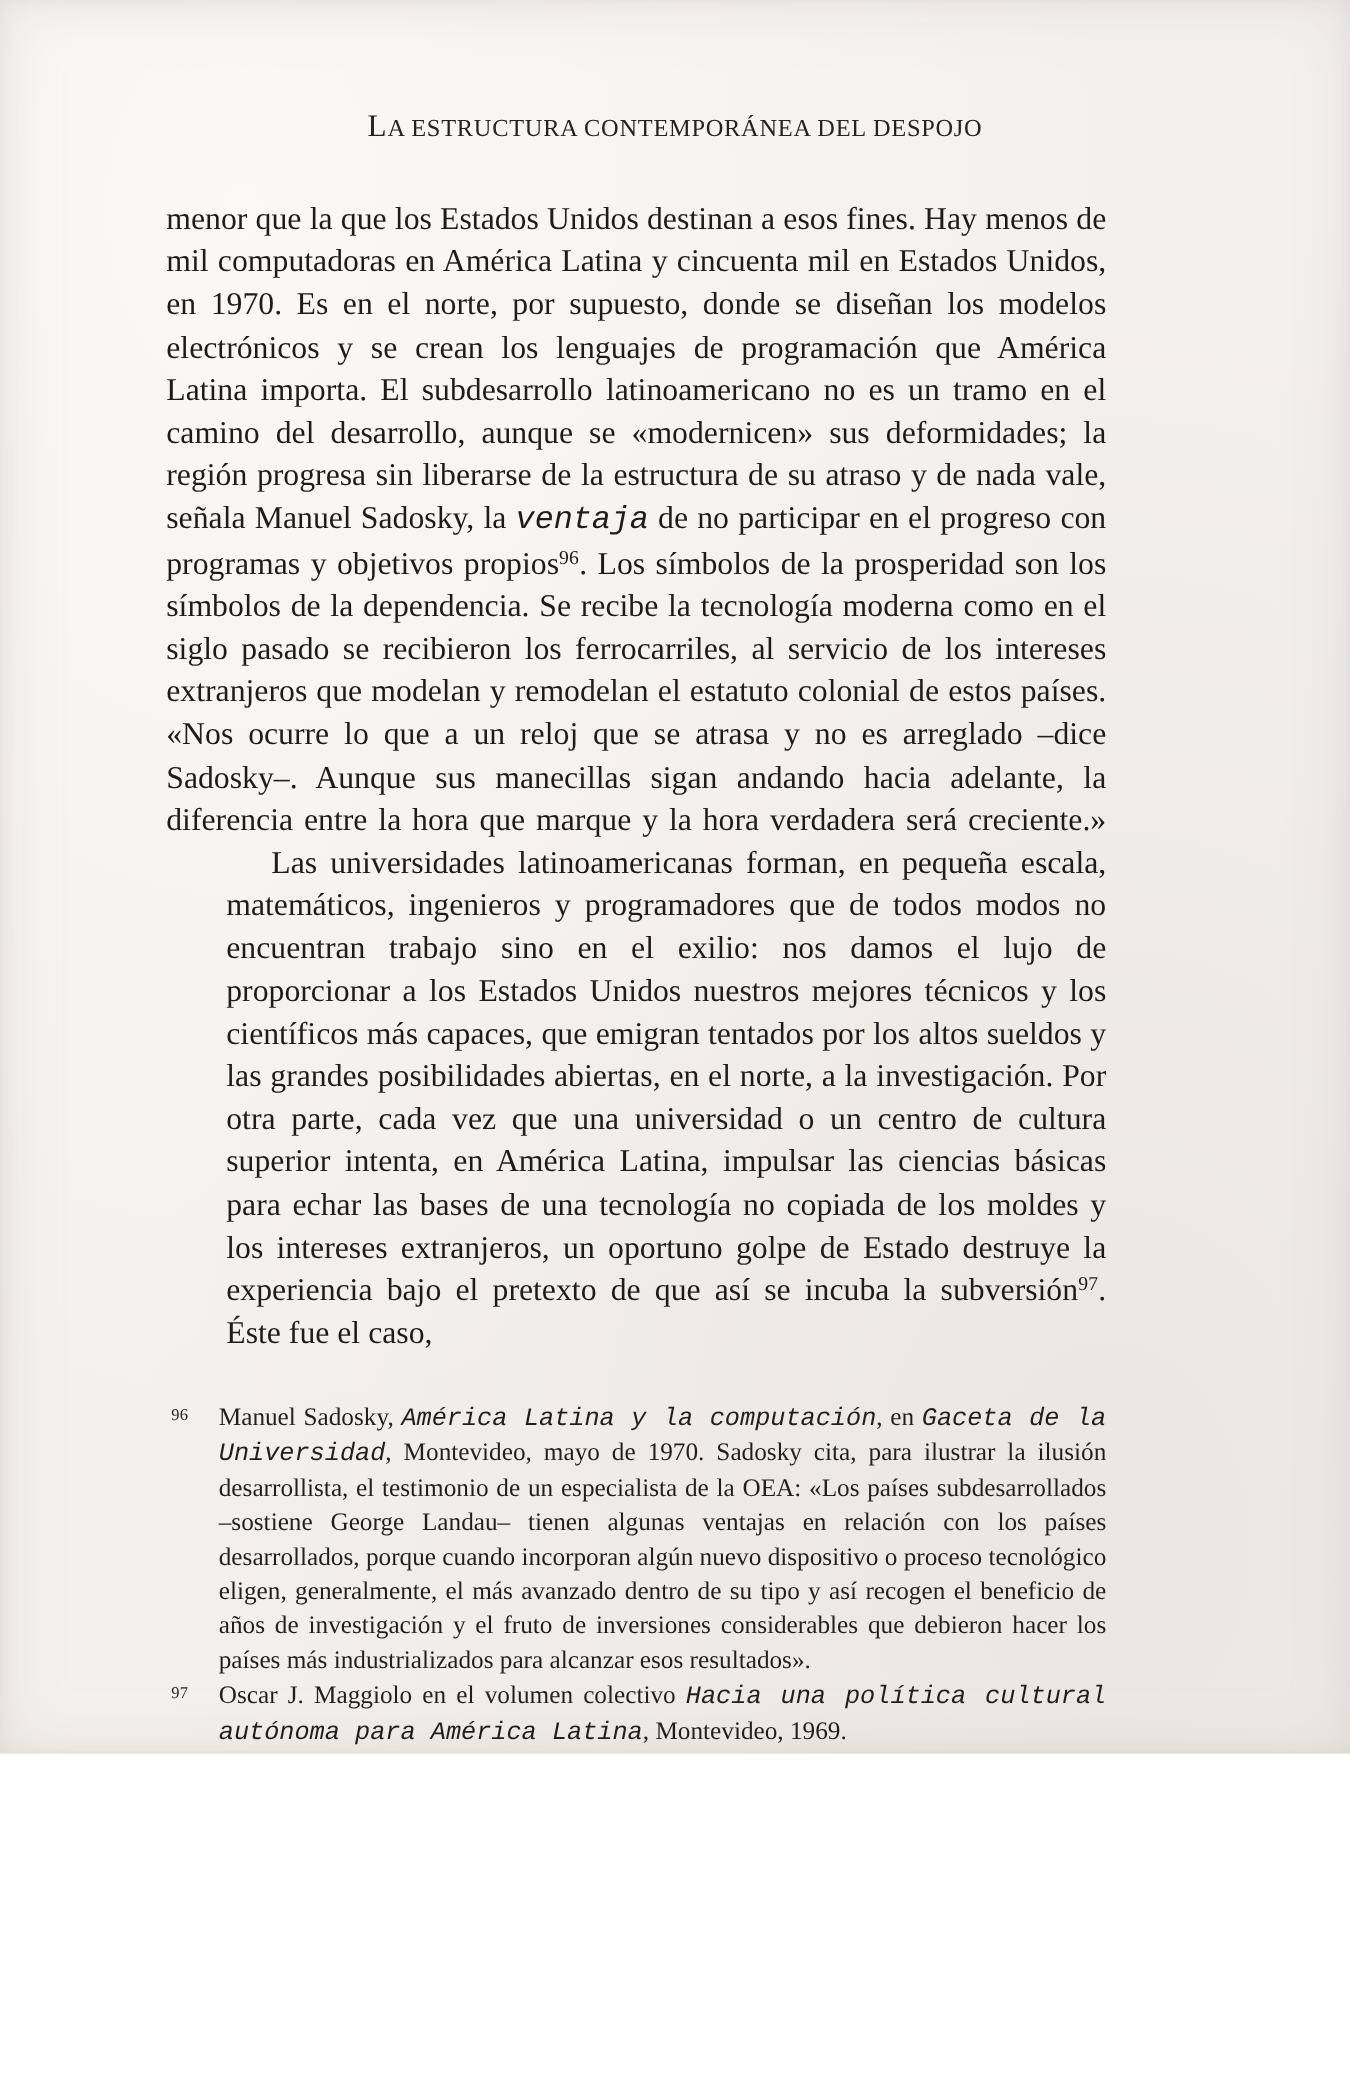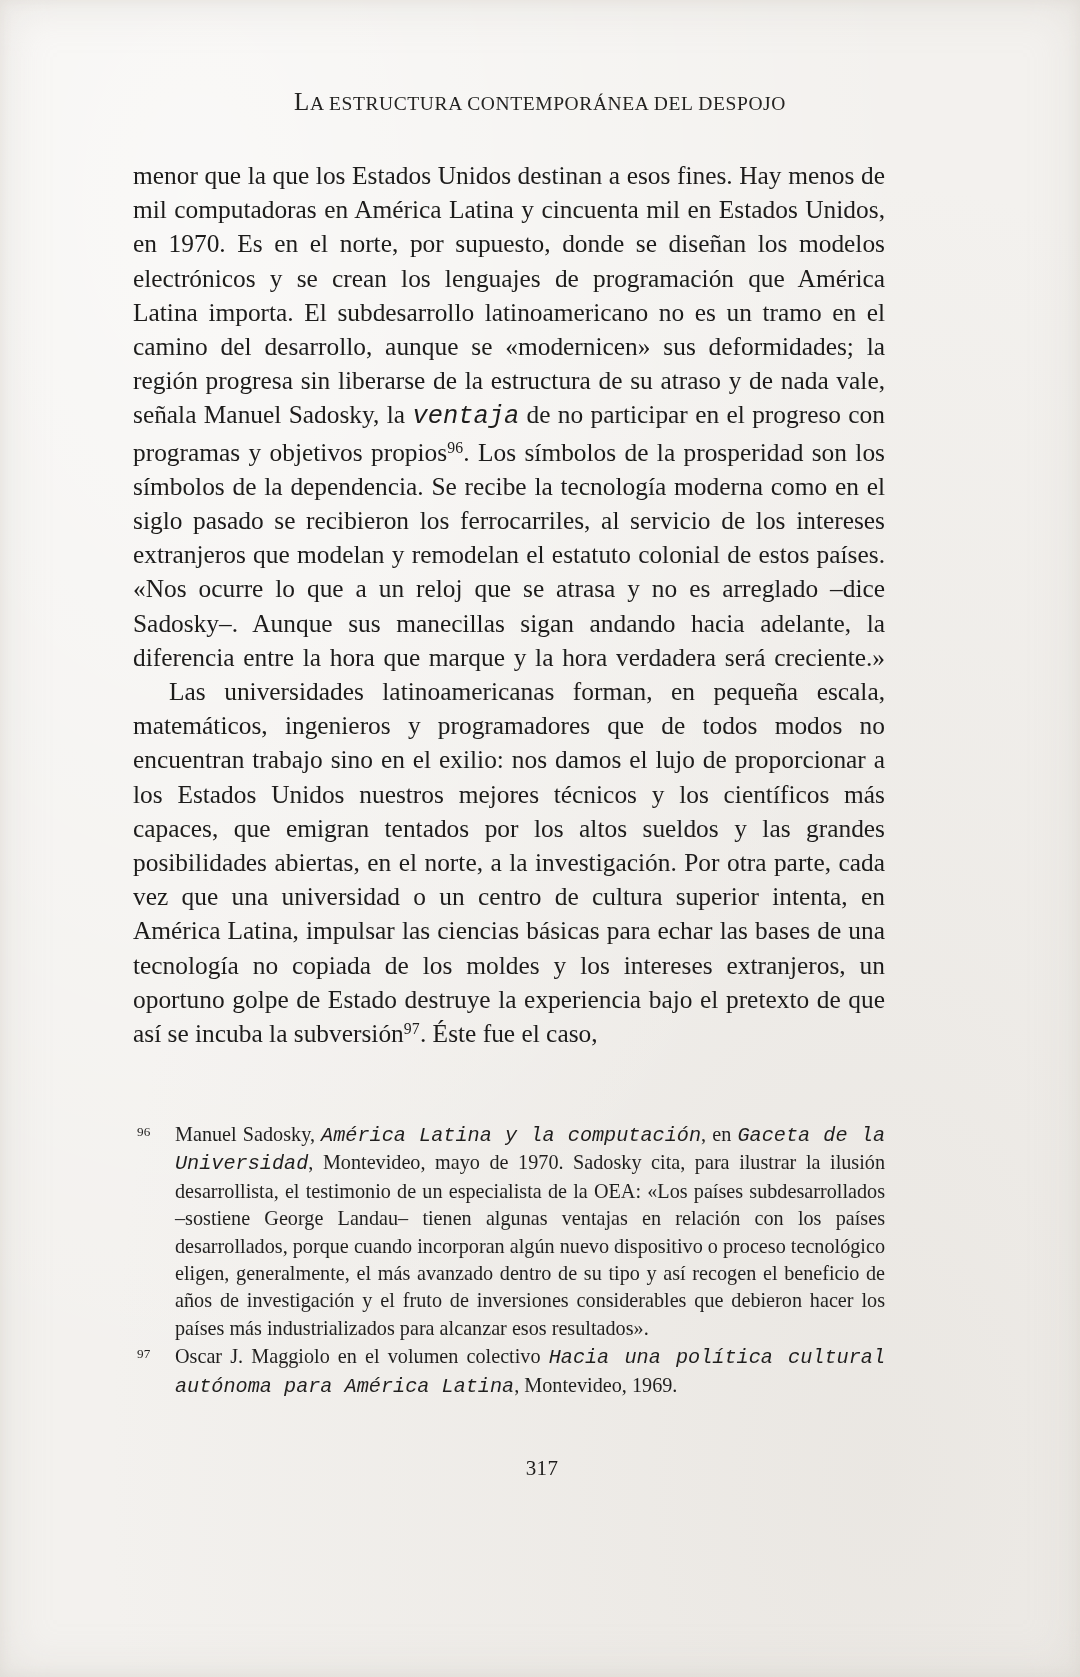--- a/index.html
+++ b/index.html
@@ -5,21 +5,21 @@
 <style>
   html, body {
     margin: 0;
     padding: 0;
     background: #ffffff;
   }
 
   .page {
     position: relative;
     width: 1080px;
-    height: 1677px;
+    height: 1403px;
     margin: 0 auto;
     background: #f3f1ee;
     background-image:
       radial-gradient(ellipse at 18% 12%, rgba(255,255,255,0.55) 0%, rgba(255,255,255,0) 58%),
       radial-gradient(ellipse at 82% 88%, rgba(221,216,209,0.40) 0%, rgba(221,216,209,0) 62%);
     overflow: hidden;
     font-family: "Liberation Serif", "DejaVu Serif", serif;
     color: #1d1c1b;
     box-sizing: border-box;
   }
@@ -68,20 +68,21 @@
     text-align: justify;
     text-justify: inter-word;
     color: #1d1c1b;
     hyphens: manual;
   }
   .para + .para {
     margin-top: 0;
   }
   .para.indent {
     text-indent: 36px;
+    margin-left: 48px;
   }
   
   .para:last-child {
     text-align-last: left;
   }
   .para.force-justify-last {
     text-align-last: justify;
   }
 
   em, .it {

